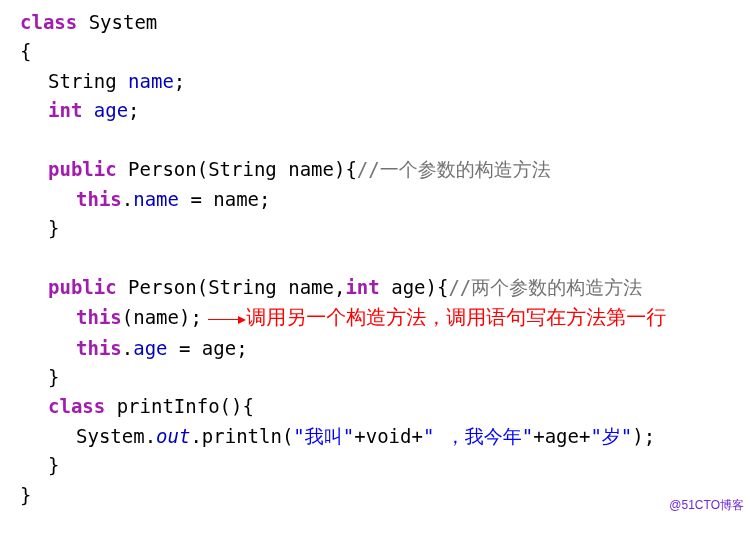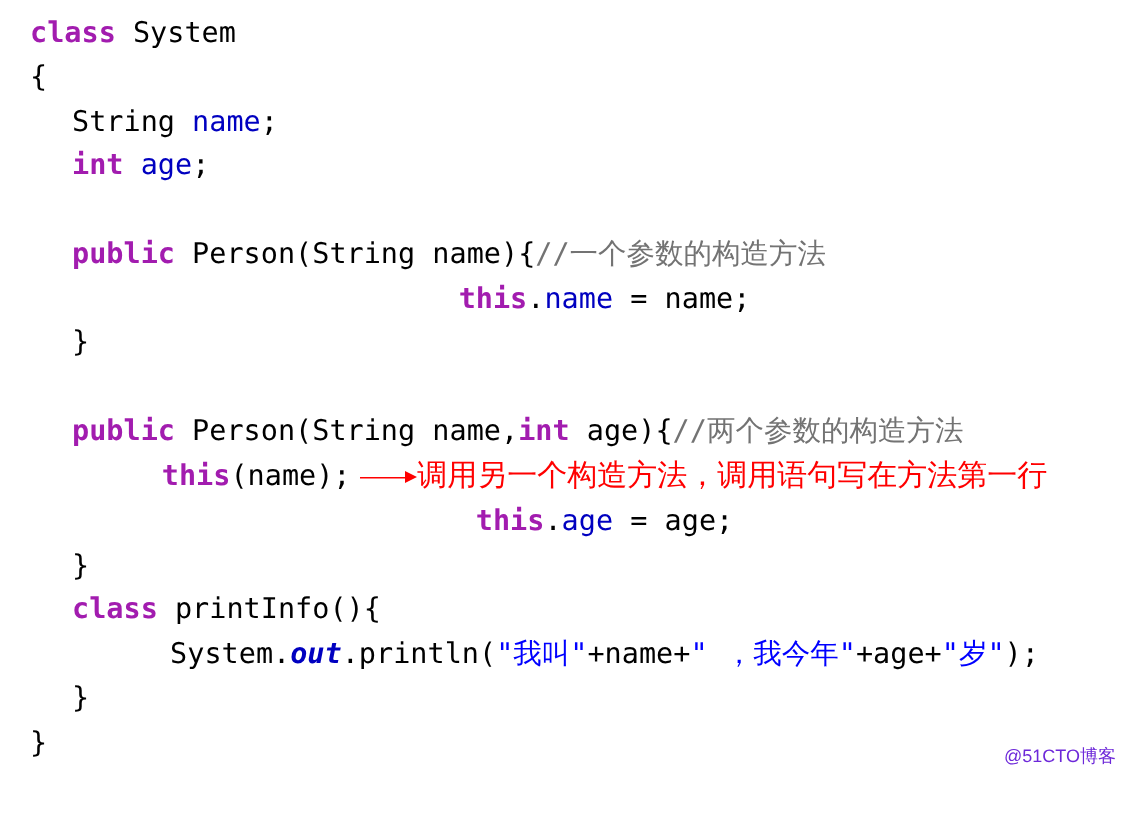--- a/index.html
+++ b/index.html
@@ -11,21 +11,21 @@
     background: #ffffff;
     color: #000000;
     width: 750px;
     box-sizing: border-box;
     position: relative;
   }
   .kw { color: #a21caf; font-weight: bold; }
   .ident { color: #0000c0; }
   .comment { color: #737373; }
   .str { color: #0000ff; }
-  .static { color: #0000c0; font-style: italic; font-weight: bold; }
+  .static { color: #0000c0; font-style: italic; font-weight: normal; }
   .annotation {
     color: #ff0000;
     font-family: "Microsoft YaHei", sans-serif;
     font-size: 20px;
   }
   .arrow {
     position: relative;
     display: inline-block;
     vertical-align: middle;
   }
@@ -40,21 +40,21 @@
   .arrow-head {
     display: inline-block;
     width: 0; height: 0;
     border-top: 4px solid transparent;
     border-bottom: 4px solid transparent;
     border-left: 8px solid #ff0000;
     vertical-align: middle;
   }
   .code-line { white-space: pre; }
   .indent1 { padding-left: 28px; }
-  .indent2 { padding-left: 56px; text-align: center; }
+  .indent2 { padding-left: 56px; }
   .watermark {
     position: absolute;
     right: 6px;
     bottom: 4px;
     color: #6d28d9;
     font-size: 12px;
     font-family: "Microsoft YaHei", sans-serif;
   }
 </style>
 </head>
@@ -73,18 +73,18 @@
 <div class="code-line indent1">}</div>
 
 <div class="code-line">&nbsp;</div>
 
 <div class="code-line indent1"><span class="kw">public</span><span> Person(String name,</span><span class="kw">int</span><span> age){</span><span class="comment">//两个参数的构造方法</span></div>
 <div class="code-line indent2"><span class="kw">this</span><span>(name);</span> <span class="arrow"><span class="arrow-line"></span><span class="arrow-head"></span></span><span class="annotation">调用另一个构造方法，调用语句写在方法第一行</span></div>
 <div class="code-line indent2"><span class="kw">this</span><span>.</span><span class="ident">age</span><span> = age;</span></div>
 <div class="code-line indent1">}</div>
 
 <div class="code-line indent1"><span class="kw">class</span><span> printInfo(){</span></div>
-<div class="code-line indent2"><span>System.</span><span class="static">out</span><span>.println(</span><span class="str">"我叫"</span><span>+name+</span><span class="str">" ，我今年"</span><span>+age+</span><span class="str">"岁"</span><span>);</span></div>
+<div class="code-line indent2"><span>System.</span><span class="static">out</span><span>.println(</span><span class="str">"我叫"</span><span>+void+</span><span class="str">" ，我今年"</span><span>+age+</span><span class="str">"岁"</span><span>);</span></div>
 <div class="code-line indent1">}</div>
 
 <div class="code-line">}</div>
 
 <div class="watermark">@51CTO博客</div>
 
 </body></html>

